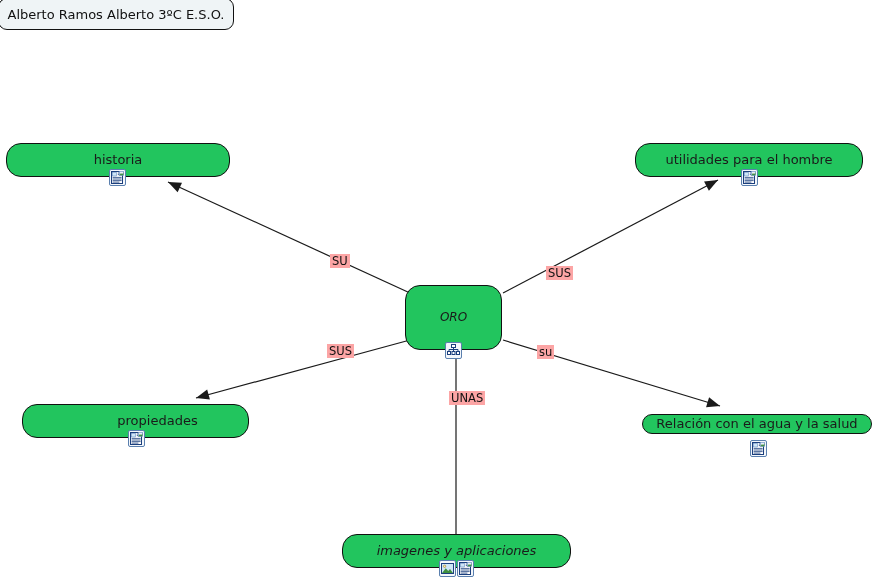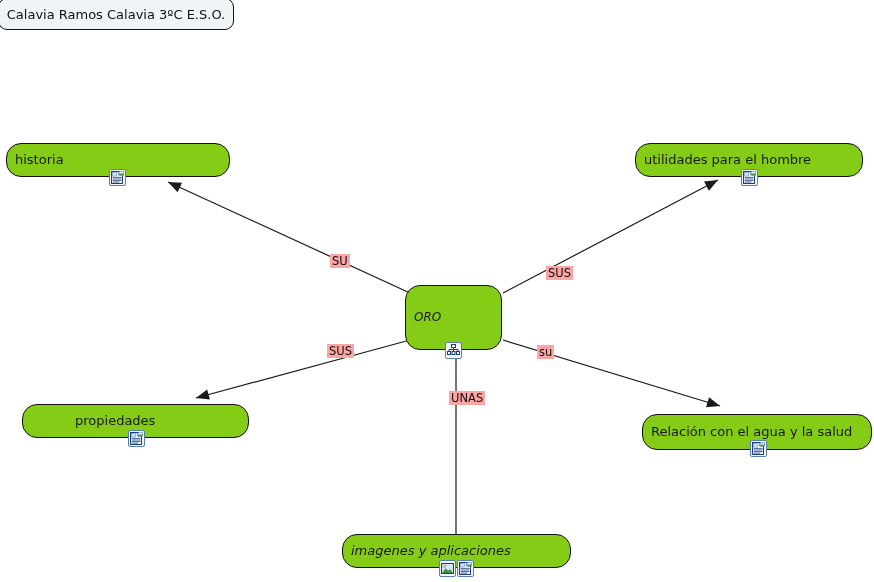--- a/index.html
+++ b/index.html
@@ -24,24 +24,24 @@
     top: 0;
     width: 874px;
     height: 582px;
   }
   
   .node {
     position: absolute;
     box-sizing: border-box;
     border: 1px solid #111111;
     border-radius: 15px;
-    background: #84cc16;
+    background: #22c55e;
     display: flex;
     align-items: center;
-    justify-content: flex-start;
+    justify-content: center;
     text-align: center;
     color: #1a1a1a;
     font-family: "DejaVu Sans", sans-serif;
     font-size: 13px;
     line-height: 1.1;
     z-index: 3;
   }
   .node.root {
     font-style: italic;
     font-size: 12px;
@@ -110,21 +110,21 @@
       <line x1="503" y1="293" x2="718" y2="180" stroke="#1a1a1a" stroke-width="1.2"></line>
       <polygon points="718,180 708.9118158938008,190.6510520443677 704.0733480304298,181.44511761405994" fill="#1a1a1a"></polygon>
       <line x1="410" y1="340" x2="196" y2="398" stroke="#1a1a1a" stroke-width="1.2"></line>
       <polygon points="196,398 207.18705531728932,389.5803923293357 209.90759707159867,399.6182532848909" fill="#1a1a1a"></polygon>
       <line x1="503" y1="340" x2="720" y2="406" stroke="#1a1a1a" stroke-width="1.2"></line>
       <polygon points="720,406 706.0494175426609,407.1921615247028 709.0756737207525,397.24219803006815" fill="#1a1a1a"></polygon>
       <line x1="456" y1="355" x2="456" y2="534" stroke="#1a1a1a" stroke-width="1.2"></line>
     </svg>
 
   <div id="title-box">
-    <span>Calavia Ramos Calavia 3ºC E.S.O.</span>
+    <span>Alberto Ramos Alberto 3ºC E.S.O.</span>
   </div>
 
   <div id="nodes-layer">
       <div class="node root" style="left: 405px; top: 285px; width: 97px; height: 65px;">
         <span class="node-label">ORO</span>
       </div>
       <div class="icon-tray" style="left: 445px; top: 342px;">
         <span class="res-icon">
           <svg width="13" height="13" viewBox="0 0 13 13">
             <rect x="4.5" y="0.5" width="4" height="3" fill="#ffffff" stroke="#1b3f7d"></rect>
@@ -173,21 +173,21 @@
           <svg width="13" height="13" viewBox="0 0 13 13">
             <rect x="0.5" y="0.5" width="11" height="12" fill="#ffffff" stroke="#1b3f7d"></rect>
             <rect x="1.5" y="1.5" width="4" height="3.5" fill="#cfe6f7" stroke="#4f79b5" stroke-width="0.5"></rect>
             <path d="M6.8 2 H10.6 M6.8 3.6 H10.6 M1.6 6.4 H10.6 M1.6 8 H10.6 M1.6 9.6 H10.6 M1.6 11.1 H8.4" stroke="#1b3f7d" stroke-width="0.8"></path>
             <path d="M8.2 0.2 L12.8 0.2 L12.8 4.6 Z" fill="#ffffff" stroke="none"></path>
             <rect x="8.2" y="0.2" width="4.4" height="4.2" fill="#e8eef6" stroke="#4f79b5" stroke-width="0.6"></rect>
             <path d="M8.4 4.2 L10 2.1 L11 3.2 L12.4 1.4 L12.4 4.2 Z" fill="#3f8f3f"></path>
           </svg>
         </span>
       </div>
-      <div class="node" style="left: 642px; top: 414px; width: 230px; height: 36px;">
+      <div class="node" style="left: 642px; top: 414px; width: 230px; height: 20px;">
         <span class="node-label">Relación con el agua y la salud</span>
       </div>
       <div class="icon-tray" style="left: 750px; top: 440px;">
         <span class="res-icon">
           <svg width="13" height="13" viewBox="0 0 13 13">
             <rect x="0.5" y="0.5" width="11" height="12" fill="#ffffff" stroke="#1b3f7d"></rect>
             <rect x="1.5" y="1.5" width="4" height="3.5" fill="#cfe6f7" stroke="#4f79b5" stroke-width="0.5"></rect>
             <path d="M6.8 2 H10.6 M6.8 3.6 H10.6 M1.6 6.4 H10.6 M1.6 8 H10.6 M1.6 9.6 H10.6 M1.6 11.1 H8.4" stroke="#1b3f7d" stroke-width="0.8"></path>
             <path d="M8.2 0.2 L12.8 0.2 L12.8 4.6 Z" fill="#ffffff" stroke="none"></path>
             <rect x="8.2" y="0.2" width="4.4" height="4.2" fill="#e8eef6" stroke="#4f79b5" stroke-width="0.6"></rect>

